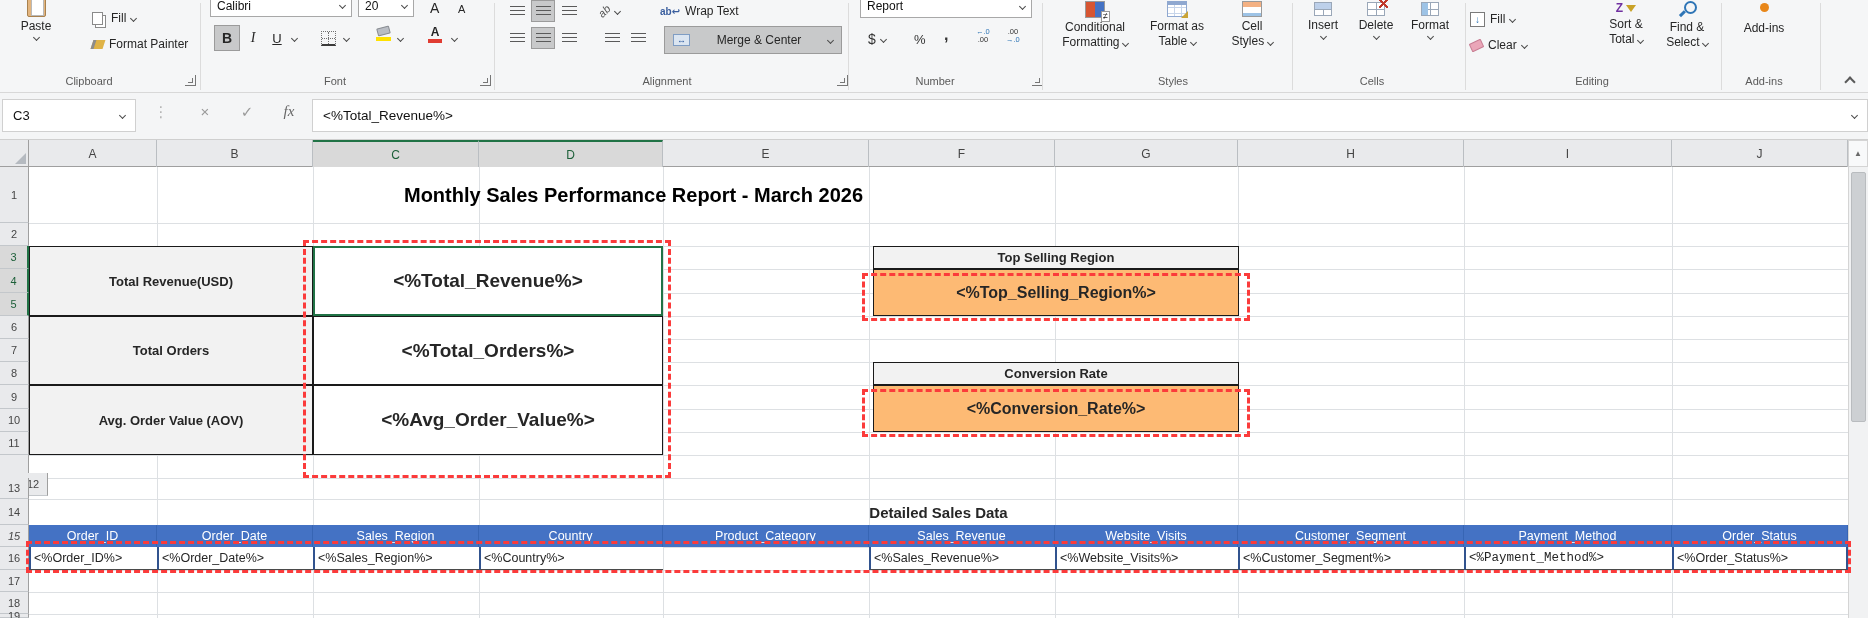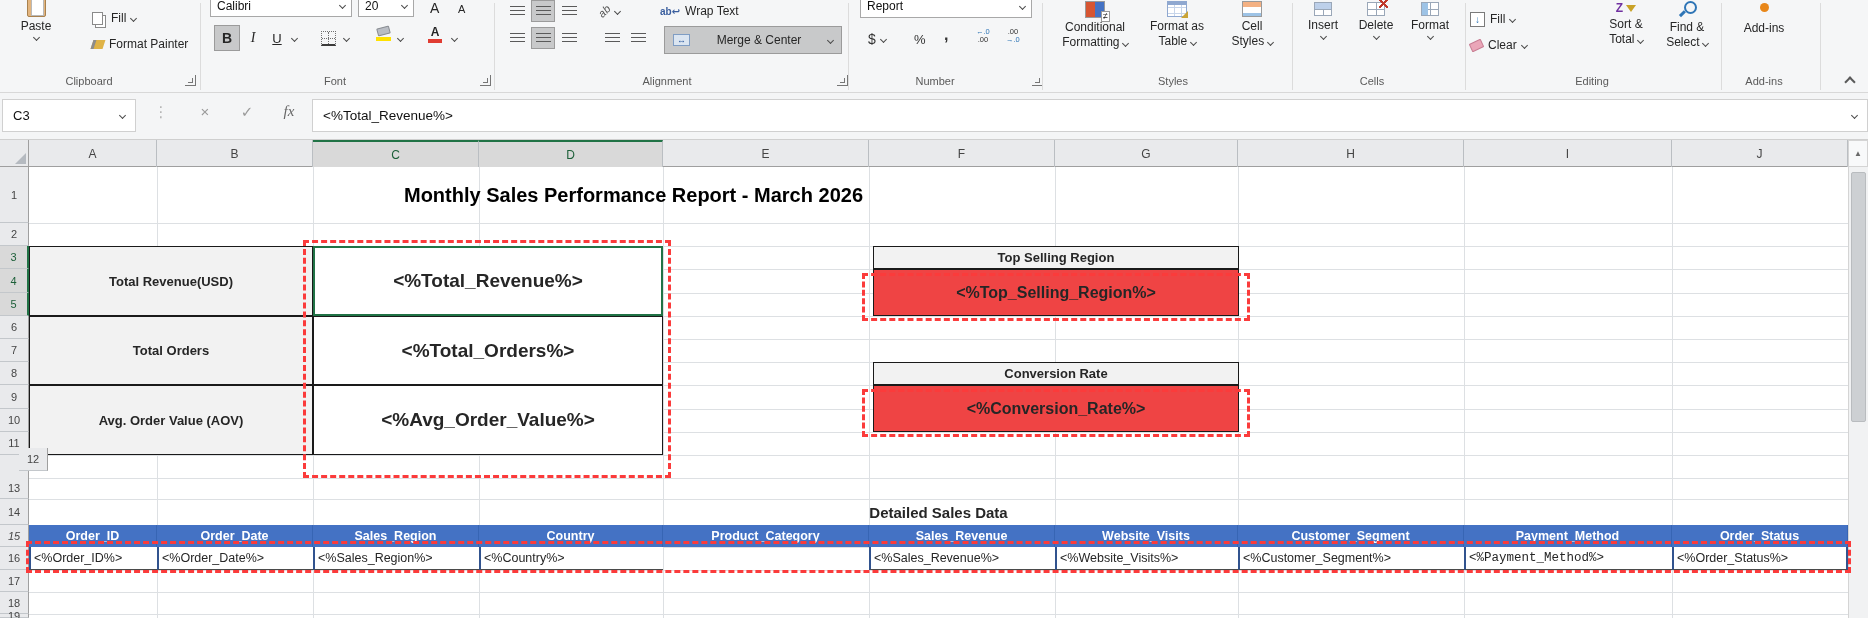--- a/index.html
+++ b/index.html
@@ -78,24 +78,24 @@
 .rowhdr.selr{background:#d9d9d9;border-right:2.5px solid #217346;color:#1c5f38}
 .glv{position:absolute;top:167px;height:451px;width:1px;background:#dde0e3;z-index:1}
 .glh{position:absolute;left:29px;width:1819px;height:1px;background:#dde0e3;z-index:1}
 
 .cellbox{position:absolute;z-index:2;display:flex;align-items:center;justify-content:center;text-align:center}
 #title-cell{font-weight:bold;font-size:20px;color:#000}
 .sumlabel{background:#f2f2f2;border:1.5px solid #1a1a1a;font-weight:bold;font-size:13px}
 .sumvalue{background:#fff;border:1.5px solid #1a1a1a;font-weight:bold;font-size:19px}
 .selcell{border:2.5px solid #217346}
 .kpihdr{background:#f2f2f2;border:1.5px solid #1a1a1a;font-weight:bold;font-size:13px}
-.kpival{background:#ef4444;border:1.5px solid #1a1a1a;font-weight:bold;font-size:16px}
+.kpival{background:#fdba74;border:1.5px solid #1a1a1a;font-weight:bold;font-size:16px}
 .ants{position:absolute;border:3px dashed #fb3b3b;z-index:5;pointer-events:none}
 #table-title{font-weight:bold;font-size:15px}
-.thc{position:absolute;top:525px;height:22px;background:#4472c4;color:#fff;font-weight:bold;font-size:12.5px;display:flex;align-items:center;justify-content:center;z-index:2;border-right:1px solid #3765b4}
+.thc{position:absolute;top:525px;height:22px;background:#4472c4;color:#fff;font-weight:normal;font-size:12.5px;display:flex;align-items:center;justify-content:center;z-index:2;border-right:1px solid #3765b4}
 .tdc{position:absolute;top:547px;height:23px;background:#fff;font-size:12.5px;display:flex;align-items:center;padding:0 3px;z-index:2;border-left:2px solid #31538f;border-bottom:1px solid #4a4a4a;white-space:nowrap;overflow:hidden}
 
 #vtrack{position:absolute;left:1848px;top:140px;width:20px;height:478px;background:#f1f2f3;border-left:1px solid #d4d4d4}
 #vup{position:absolute;left:1848px;top:140px;width:20px;height:27px;background:#f8f9fa;border:1px solid #d4d4d4;display:flex;align-items:center;justify-content:center;font-size:8px;color:#6a6a6a}
 #vthumb{position:absolute;left:1851px;top:172px;width:15px;height:250px;background:#cdd0d3;border:1px solid #b9bcbf;border-radius:2px}
 </style>
 </head>
 <body>
 
 <div id="stage">
@@ -391,21 +391,21 @@
     <div class="rowhdr" style="top: 223px; height: 23px;">2</div>
     <div class="rowhdr selr" style="top: 246px; height: 23px;">3</div>
     <div class="rowhdr selr" style="top: 269px; height: 24px;">4</div>
     <div class="rowhdr selr" style="top: 293px; height: 23px;">5</div>
     <div class="rowhdr" style="top: 316px; height: 23px;">6</div>
     <div class="rowhdr" style="top: 339px; height: 23px;">7</div>
     <div class="rowhdr" style="top: 362px; height: 23px;">8</div>
     <div class="rowhdr" style="top: 385px; height: 24px;">9</div>
     <div class="rowhdr" style="top: 409px; height: 23px;">10</div>
     <div class="rowhdr" style="top: 432px; height: 23px;">11</div>
-    <div class="rowhdr" style="top: 448px; height: 23px; margin-left: 19px;">12</div>
+    <div class="rowhdr" style="top: 473px; height: 23px; margin-left: 19px;">12</div>
     <div class="rowhdr" style="top: 478px; height: 21px;">13</div>
     <div class="rowhdr" style="top: 499px; height: 26px;">14</div>
     <div class="rowhdr" style="top: 525px; height: 22px; font-style: italic;">15</div>
     <div class="rowhdr" style="top: 547px; height: 23px;">16</div>
     <div class="rowhdr" style="top: 570px; height: 22px;">17</div>
     <div class="rowhdr" style="top: 592px; height: 22px;">18</div>
     <div class="rowhdr" style="top: 614px; height: 4px;">19</div>
     <div class="thc" style="left: 29px; width: 128px;">Order_ID</div>
     <div class="thc" style="left: 157px; width: 156px;">Order_Date</div>
     <div class="thc" style="left: 313px; width: 166px;">Sales_Region</div>

